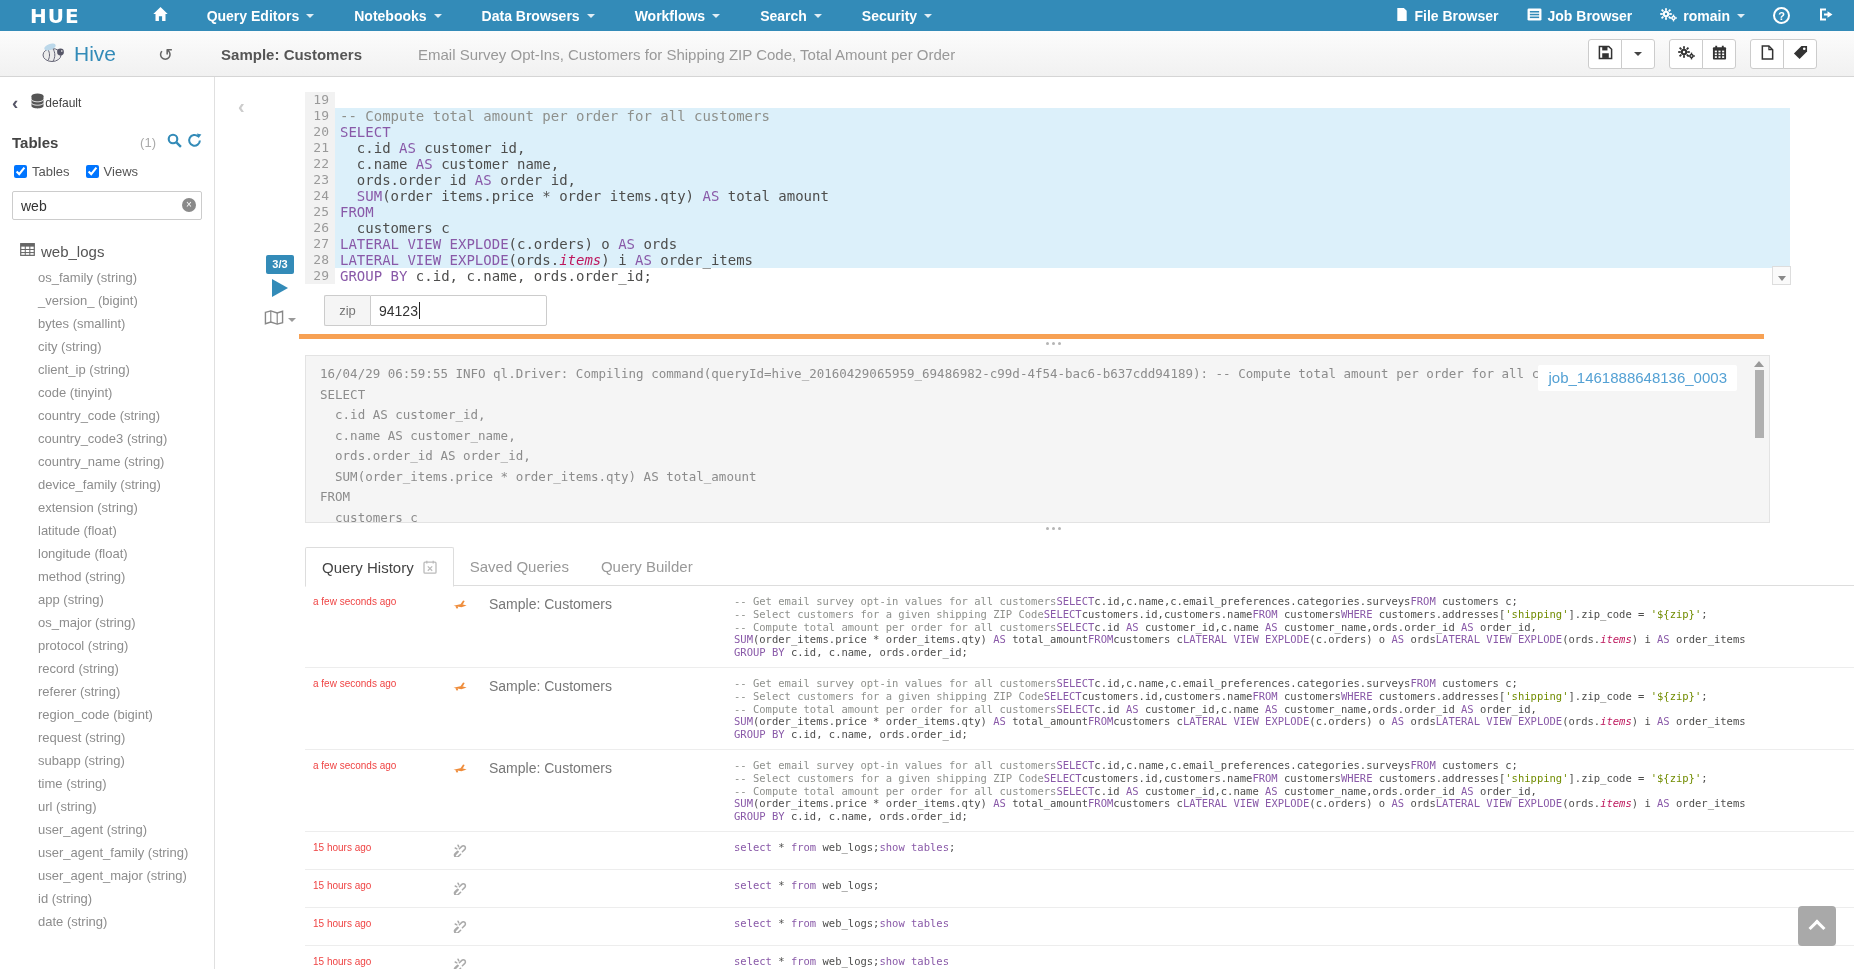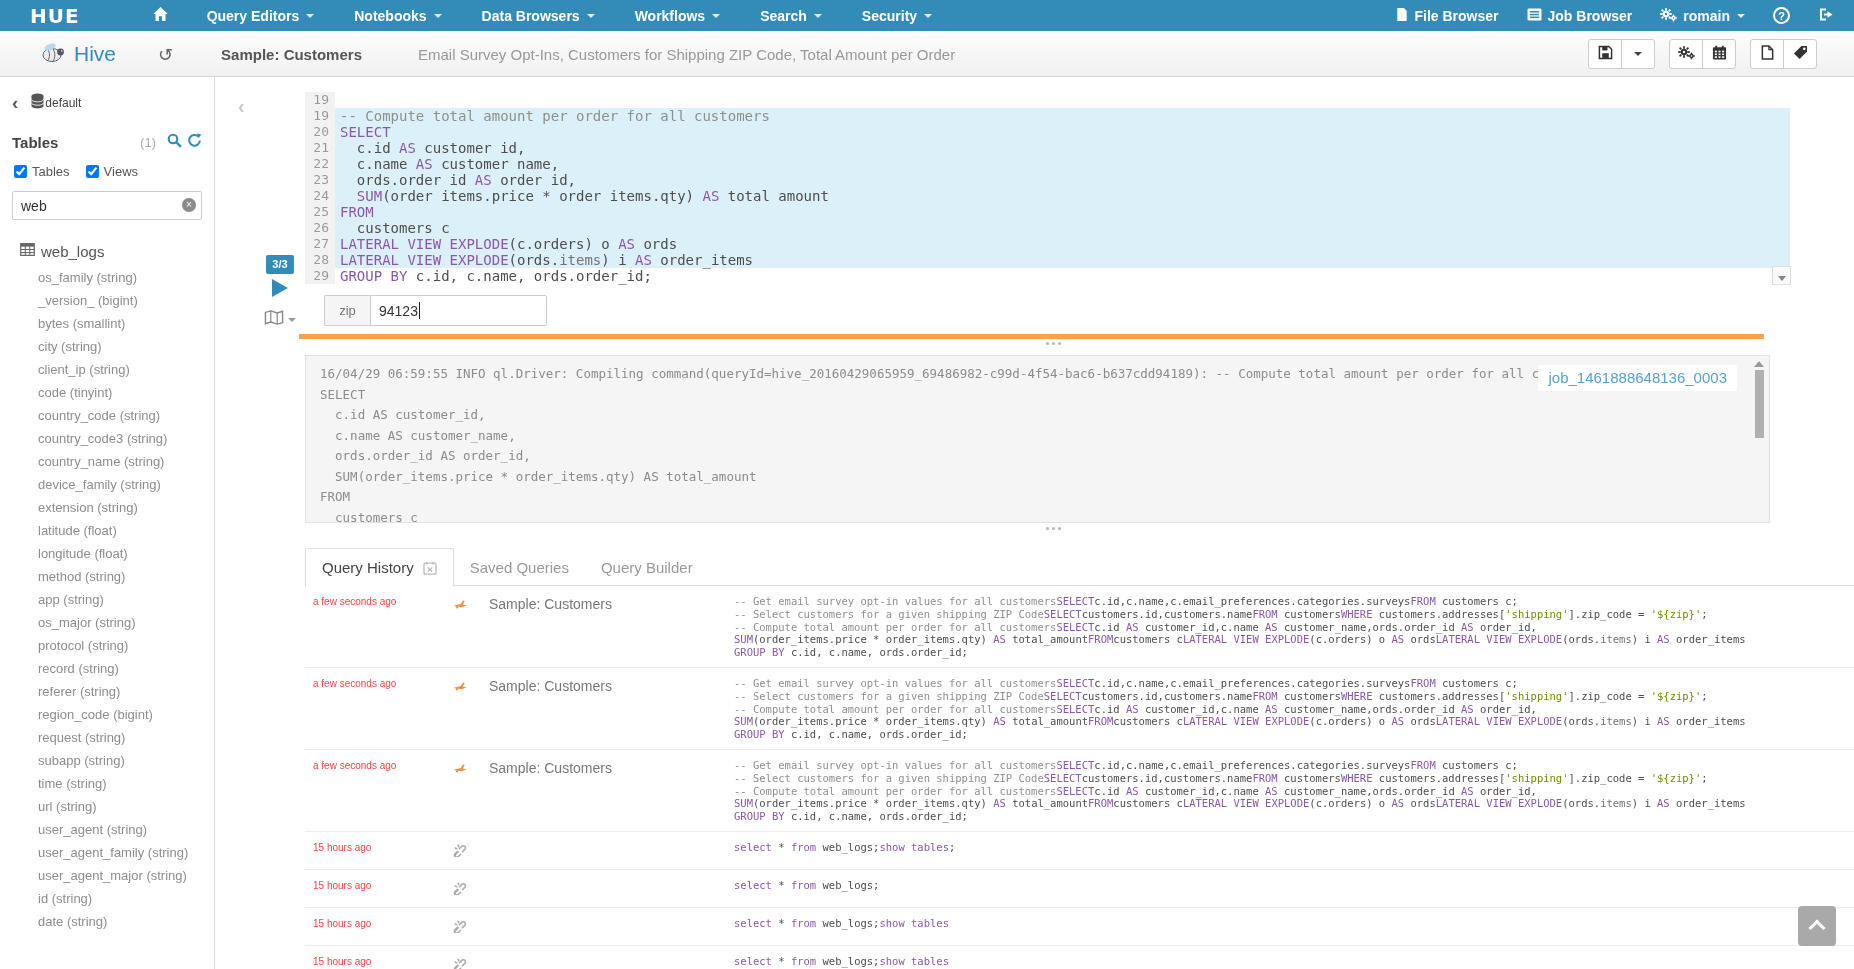--- a/index.html
+++ b/index.html
@@ -91,21 +91,21 @@
   .ed-num { width:30px; background:#f2f2f2; color:#9a9a9a; font-size:13px; text-align:right;
     padding-right:6px; flex:none; }
   .ed-code { flex:1; padding-left:5px; white-space:pre; }
   .ed-line.hl .ed-code { background:#dcf0fa; }
   .ed-scroll-down { position:absolute; left:1556px; top:189px; width:19px; height:19px;
     border:1px solid #ddd; background:#fafafa; text-align:center; cursor:pointer; }
   .ed-scroll-down i { display:inline-block; width:0; height:0; border-left:4px solid transparent;
     border-right:4px solid transparent; border-top:5px solid #888; margin-top:6px; }
 
   .tok-k { color:#8959a8; } .tok-c { color:#8e908c; } .tok-t { color:#4d4d4c; }
-  .tok-o { color:#737373; } .tok-s { color:#718c00; }
+  .tok-o { color:#be185d;font-style:italic; } .tok-s { color:#718c00; }
 
   .var-row { position:absolute; left:108px; top:218px; display:flex; }
   .var-addon { width:46px; height:31px; background:#f5f5f5; border:1px solid #ccc;
     border-right:none; border-radius:2px 0 0 2px; color:#777; font-size:13px;
     text-align:center; line-height:29px; }
   .var-input { width:177px; height:31px; border:1px solid #ccc; border-radius:0 2px 2px 0;
     padding:0 8px; font-size:14px; color:#333; font-family:"Liberation Sans",sans-serif; }
   .var-caret { position:absolute; left:95px; top:7px; width:1px; height:17px; background:#222; }
 
   .progress-bar { position:absolute; left:83px; top:257px; width:1465px; height:5px; background:#f7a154; }
@@ -118,21 +118,21 @@
     line-height:20.5px; color:#8c8c8c; white-space:pre; }
   .job-box { position:absolute; right:32px; top:9px; background:#fff; padding:4px 10px;
     border-radius:2px; }
   .job-link { color:#54a1d4; font-size:15px; text-decoration:none; cursor:pointer; }
   .log-scrollbar { position:absolute; right:4px; top:3px; bottom:3px; width:12px; }
   .log-scroll-up { width:0; height:0; border-left:5px solid transparent; border-right:5px solid transparent;
     border-bottom:6px solid #999; margin:2px auto 3px auto; }
   .log-thumb { width:9px; height:68px; background:#b0b0b0; margin:0 auto; }
 
   
-  .tabs { position:absolute; left:89px; top:470px; display:flex; align-items:flex-end; height:39px; }
+  .tabs { position:absolute; left:89px; top:470px; display:flex; height:39px; }
   .tab { font-size:15px; color:#999; padding:10px 16px; cursor:pointer; display:flex; align-items:center; }
   .tab.active { background:#fff; border:1px solid #ddd; border-bottom:1px solid #fff;
     border-radius:2px 2px 0 0; color:#444; position:relative; z-index:2; margin-bottom:-1px; }
   .tab .tab-icon { margin-left:9px; display:flex; }
   .tabs-divider { position:absolute; left:89px; top:508px; width:1589px; border-top:1px solid #ddd; }
 
   .history { position:absolute; left:89px; top:509px; width:1589px; bottom:0; overflow:hidden; }
   .h-row { display:flex; align-items:flex-start; padding:9px 0 8px 8px; border-bottom:1px solid #ededed; }
   .h-time { width:140px; flex:none; color:#ef4444; font-size:10px; padding-top:1px; }
   .h-icon { width:36px; flex:none; padding-top:2px; }

